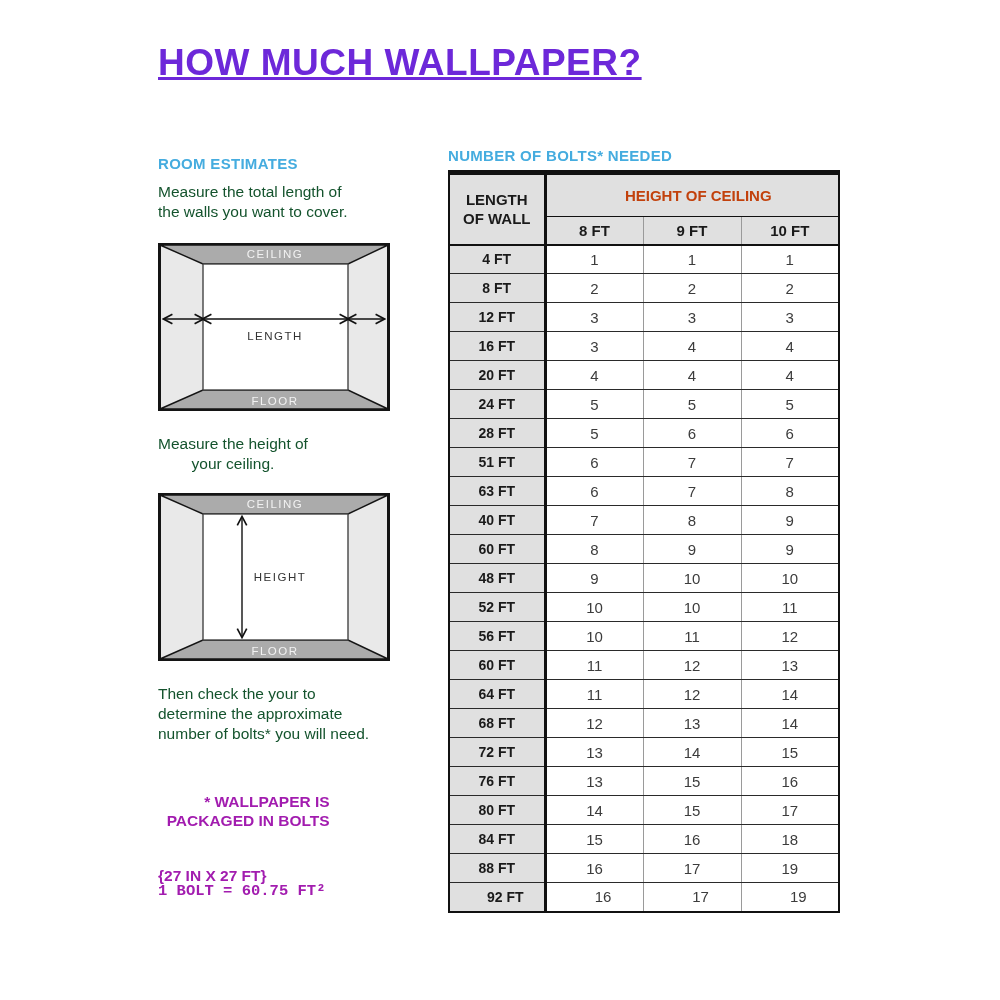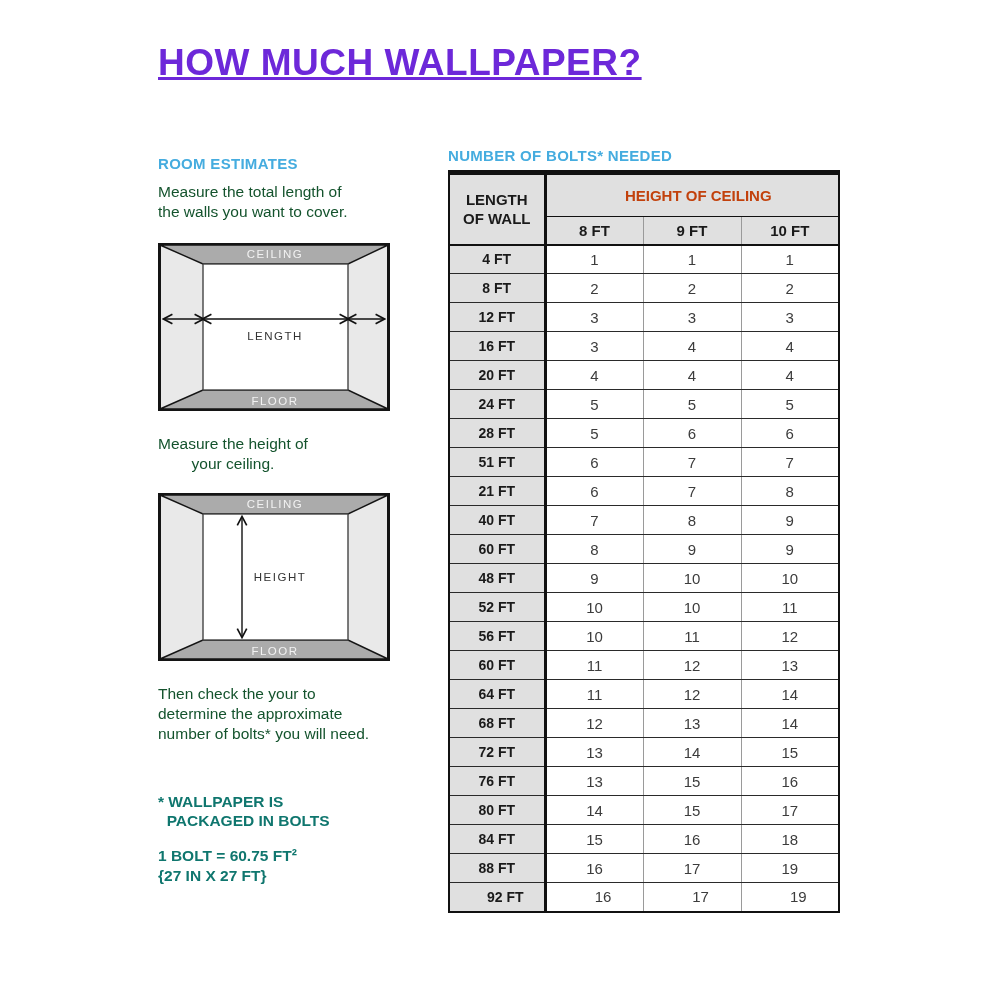--- a/index.html
+++ b/index.html
@@ -18,23 +18,23 @@
   .table-heading { left: 448px; top: 147px; width: 392px; text-align: left; }
 
   
   .step-text { left: 158px; font-size: 15.5px; line-height: 20px; color: #14532d;
     white-space: pre-wrap; }
   .step-1 { top: 182px; }
   .step-2 { top: 434px; text-align: center; }
   .step-3 { top: 684px; }
 
   .note { left: 158px; font-size: 15.5px; line-height: 19px; font-weight: bold;
-    color: #0f766e; white-space: pre-wrap; }
+    color: #a21caf; white-space: pre-wrap; text-align: right; }
   .note-1 { top: 792px; }
-  .note-2 { top: 846px; }
+  .note-2 { top: 882px; font-family: Liberation Mono, monospace; }
   .note-3 { top: 866px; }
 
   
   .diagram { left: 158px; width: 232px; height: 168px; }
   .diagram-1 { top: 243px; }
   .diagram-2 { top: 493px; }
   .diag-label { font-size: 11.5px; letter-spacing: 1.5px; fill: #f2f2f2;
     font-family: "Liberation Sans", sans-serif; }
   .diag-measure-label { font-size: 11.5px; letter-spacing: 1.5px; fill: #333;
     font-family: "Liberation Sans", sans-serif; }
@@ -177,21 +177,21 @@
           <td class="cell">6</td>
           <td class="cell">6</td>
         </tr>
         <tr>
           <td class="row-label">51 FT</td>
           <td class="cell">6</td>
           <td class="cell">7</td>
           <td class="cell">7</td>
         </tr>
         <tr>
-          <td class="row-label">21 FT</td>
+          <td class="row-label">63 FT</td>
           <td class="cell">6</td>
           <td class="cell">7</td>
           <td class="cell">8</td>
         </tr>
         <tr>
           <td class="row-label">40 FT</td>
           <td class="cell">7</td>
           <td class="cell">8</td>
           <td class="cell">9</td>
         </tr>

